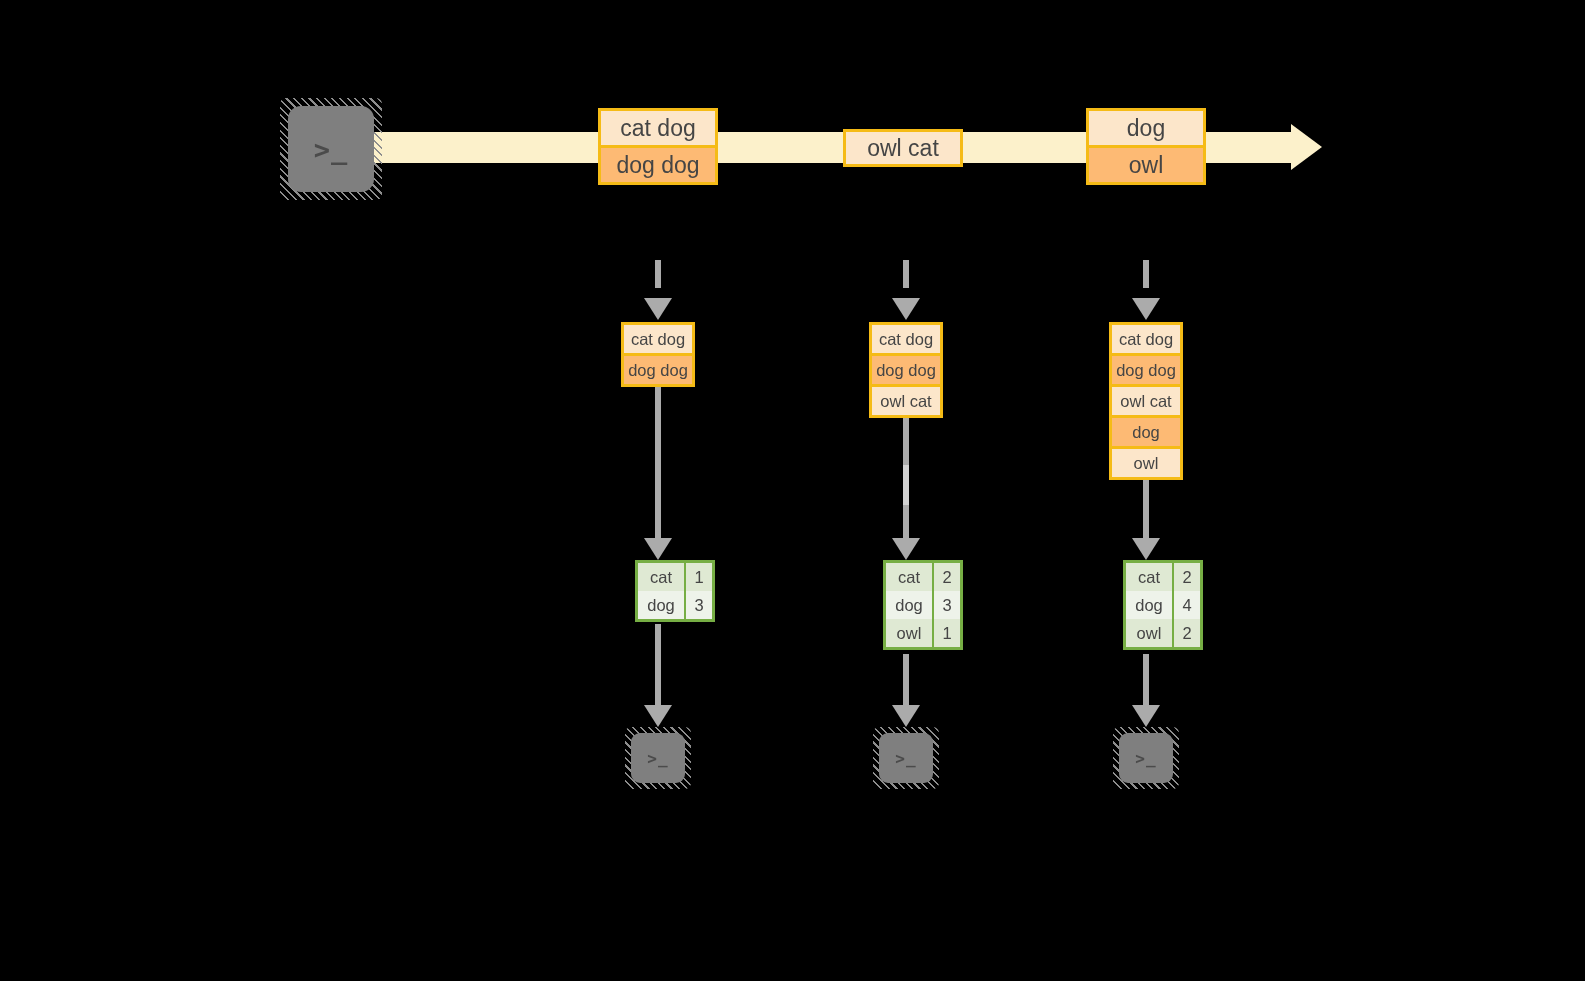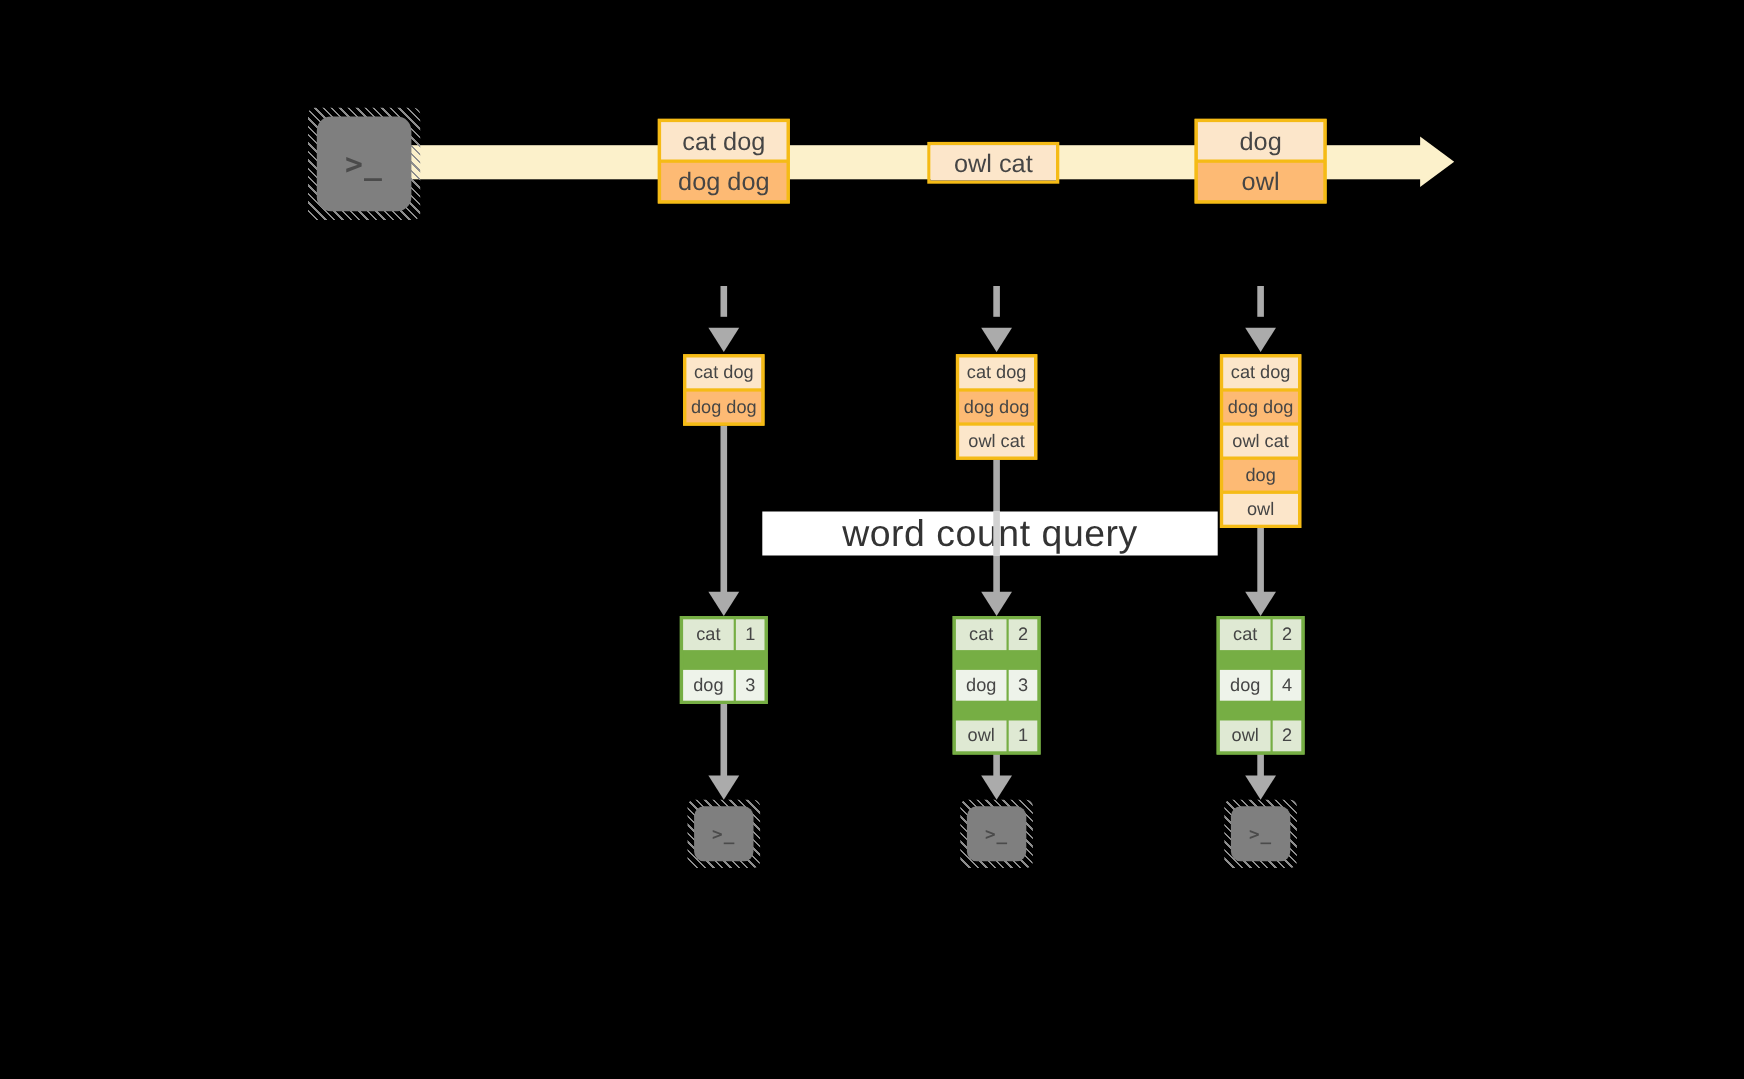--- a/index.html
+++ b/index.html
@@ -17,21 +17,21 @@
   .ocell{display:flex; align-items:center; justify-content:center; line-height:1;}
   .ocell.big{height:34px; font-size:23px;}
   .ocell.one{height:32px; font-size:23px;}
   .ocell.small{height:28px; font-size:16.5px;}
   .fill-dark{background:#FCE6CA;}
   .fill-light{background:#fdba74;}
   .stream-box{width:120px;}
   .stack-box{width:74px;}
   
   .gtable{position:absolute; box-sizing:border-box; width:80px; border:3px solid #76AE44; background:#76AE44;
-    display:flex; flex-direction:column; gap:18px; z-index:3;}
+    display:flex; flex-direction:column; gap:0; z-index:3;margin-left:17px;}
   .grow{display:flex; gap:2px; height:28px;}
   .gcell{display:flex; align-items:center; justify-content:center; font-size:16.5px; line-height:1;}
   .gword{width:46px;}
   .gnum{flex:1;}
   .g-dark{background:#DFE9D3;}
   .g-light{background:#EEF3EA;}
   
   .arr{position:absolute; width:28px; z-index:1;}
   .arr .shaft{position:absolute; left:11px; width:6px; top:0; bottom:16px; background:#ABABAB;}
   .arr .head{position:absolute; bottom:0; left:0; width:0; height:0;
@@ -115,23 +115,20 @@
   </div>
   <div class="arr" style="left:892px;  top:418px; height:142px;">
     <div class="shaft"></div>
       <div class="head"></div>
   </div>
   <div class="arr" style="left:1132px; top:480px; height:80px;">
     <div class="shaft"></div>
       <div class="head"></div>
   </div>
 
-  <div class="query">
-    <span>word count query</span>
-  </div>
   <div class="query-shaft"></div>
 
   <div class="gtable" style="left:618px; top:560px;">
     <div class="grow">
       <div class="gcell gword g-dark">cat</div>
       <div class="gcell gnum  g-dark">1</div>
     </div>
     <div class="grow">
       <div class="gcell gword g-light">dog</div>
       <div class="gcell gnum  g-light">3</div>

